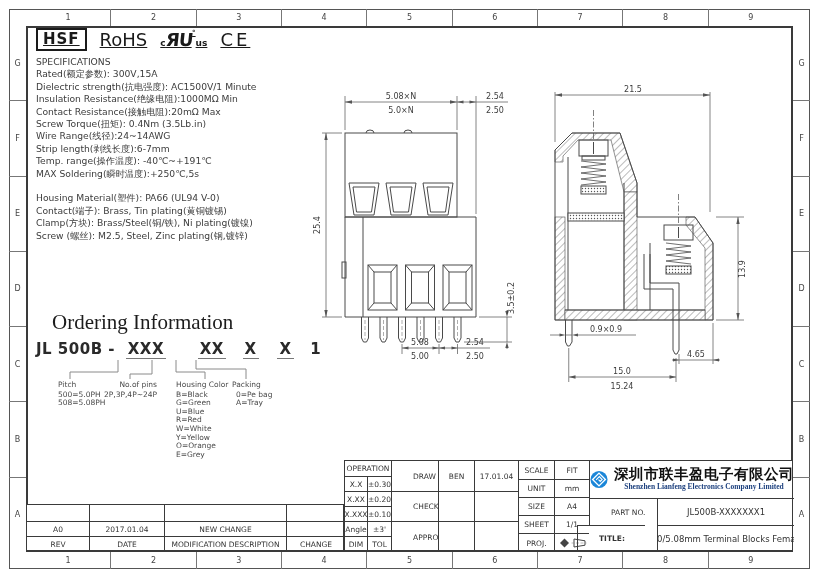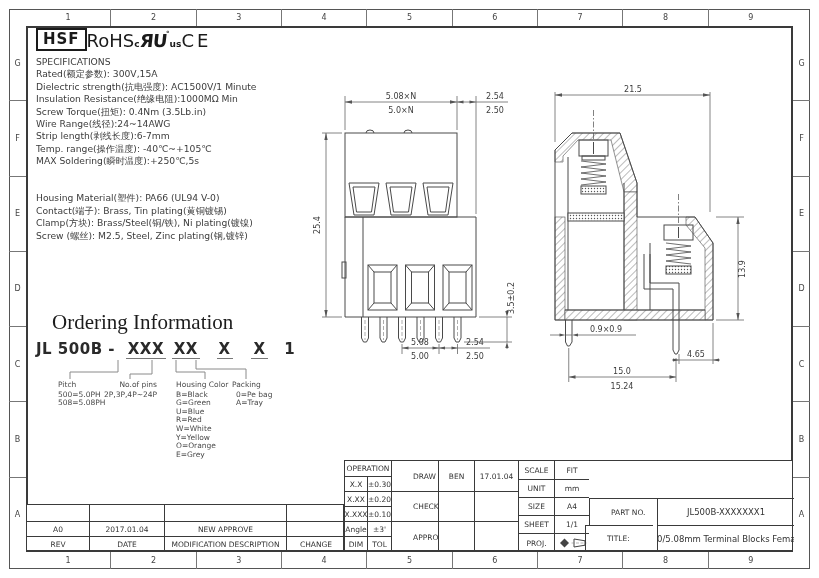--- a/index.html
+++ b/index.html
@@ -12,21 +12,21 @@
   .inner-frame  { position:absolute; left:26px; top:26px; width:767px; height:526px; border:2px solid #3a3a3a; }
   .band { position:absolute; display:flex; font-size:8px; color:#444; }
   .band-top    { left:26px; top:9px;  width:767px; height:17px; }
   .band-bottom { left:26px; top:552px; width:767px; height:17px; }
   .band-left   { left:9px;  top:26px; width:17px; height:526px; flex-direction:column; }
   .band-right  { left:793px; top:26px; width:17px; height:526px; flex-direction:column; }
   .band > div { flex:1; display:flex; align-items:center; justify-content:center; }
   .band-top > div + div, .band-bottom > div + div { border-left:1px solid #777; }
   .band-left > div + div, .band-right > div + div { border-top:1px solid #777; }
 
-  .certs { position:absolute; left:36px; top:28px; display:flex; align-items:flex-end; gap:0; color:#1a1a1a; }
+  .certs { position:absolute; left:36px; top:28px; display:flex; align-items:center; gap:13px; color:#1a1a1a;text-decoration:underline; }
   .hsf-box { border:2px solid #1a1a1a; font-weight:bold; font-size:15px; padding:0 5px 1px 5px; letter-spacing:1px; }
   .rohs { font-size:18px; font-weight:500; }
   .ulmark { display:flex; align-items:flex-end; font-weight:bold; }
   .ulmark .small { font-size:9px; padding-bottom:2px; }
   .ulmark .big { font-size:18px; letter-spacing:-1px; transform:skewX(-6deg); }
   .ulmark .reg { font-size:7px; align-self:flex-start; }
   .ce { font-size:18px; letter-spacing:3px; font-weight:500; }
 
   .specs { position:absolute; left:36px; top:56px; width:300px; font-size:9.2px; line-height:12.4px; color:#3c3c3c; white-space:nowrap; }
   .materials { position:absolute; left:36px; top:192px; width:300px; font-size:9.2px; line-height:12.6px; color:#3c3c3c; white-space:nowrap; }
@@ -112,38 +112,39 @@
       <span class="small">us</span>
     </span>
     <span class="ce">CE</span>
   </div>
 
   <div class="specs">
     <div>SPECIFICATIONS</div>
     <div>Rated(额定参数): 300V,15A</div>
     <div>Dielectric strength(抗电强度): AC1500V/1 Minute</div>
     <div>Insulation Resistance(绝缘电阻):1000MΩ Min</div>
+    <div>Contact Resistance(接触电阻):20mΩ Max</div>
     <div>Screw Torque(扭矩): 0.4Nm (3.5Lb.in)</div>
     <div>Wire Range(线径):24~14AWG</div>
     <div>Strip length(剥线长度):6-7mm</div>
-    <div>Temp. range(操作温度): -40℃~+105℃</div>
+    <div>Temp. range(操作温度): -40℃~+191℃</div>
     <div>MAX Soldering(瞬时温度):+250℃,5s</div>
   </div>
   <div class="materials">
     <div>Housing Material(塑件): PA66 (UL94 V-0)</div>
     <div>Contact(端子): Brass, Tin plating(黄铜镀锡)</div>
     <div>Clamp(方块): Brass/Steel(铜/铁), Ni plating(镀镍)</div>
     <div>Screw (螺丝): M2.5, Steel, Zinc plating(钢,镀锌)</div>
   </div>
 
   <div class="ordering-title">Ordering Information</div>
   <div class="part-line">
     <span>JL 500B -</span>
     <span class="seg" style="margin-left:5px;">XXX</span>
-    <span class="seg" style="margin-left:0;">XX</span>
+    <span class="seg" style="margin-left:26px;">XX</span>
     <span class="seg" style="margin-left:11px;">X</span>
     <span class="seg" style="margin-left:13px;">X</span>
     <span style="margin-left:11px;">1</span>
   </div>
 
   <svg width="819" height="578" style="position:absolute;left:0;top:0;pointer-events:none;">
     <path d="M118,360 V372 H70 V379 M152,360 V374 H130 V379 M176,360 V372 H205 V379 M196,360 V369 H246 V379" fill="none" stroke="#8a8a8a" stroke-width="1"></path>
   </svg>
 
   <div class="legend-col" style="left:58px; top:381px;">
@@ -308,21 +309,21 @@
     </g>
   </svg>
 
   <div class="tb" style="left:26px; top:504px; width:318px; height:47px;">
     <div class="tb-cell noL noT" style="left:0;   top:0;  width:62px;  height:16px;"></div>
     <div class="tb-cell noT" style="left:62px; top:0;  width:75px;  height:16px;"></div>
     <div class="tb-cell noT" style="left:137px;top:0;  width:122px; height:16px;"></div>
     <div class="tb-cell noT" style="left:259px;top:0;  width:59px;  height:16px;"></div>
     <div class="tb-cell noL" style="left:0;   top:16px; width:62px;  height:15px;">A0</div>
     <div class="tb-cell" style="left:62px; top:16px; width:75px;  height:15px;">2017.01.04</div>
-    <div class="tb-cell" style="left:137px;top:16px; width:122px; height:15px;">NEW APPROVE</div>
+    <div class="tb-cell" style="left:137px;top:16px; width:122px; height:15px;">NEW CHANGE</div>
     <div class="tb-cell" style="left:259px;top:16px; width:59px;  height:15px;"></div>
     <div class="tb-cell noL" style="left:0;   top:31px; width:62px;  height:15px;">REV</div>
     <div class="tb-cell" style="left:62px; top:31px; width:75px;  height:15px;">DATE</div>
     <div class="tb-cell" style="left:137px;top:31px; width:122px; height:15px;">MODIFICATION DESCRIPTION</div>
     <div class="tb-cell" style="left:259px;top:31px; width:59px;  height:15px;">CHANGE</div>
   </div>
 
   <div class="tb" style="left:344px; top:460px; width:449px; height:91px;">
 
     <div class="tb-cell noL noT" style="left:0; top:0; width:46px; height:15px;">OPERATION</div>
@@ -357,19 +358,33 @@
     <div class="tb-cell" style="left:209px;top:54px; width:35px; height:18px;">1/1</div>
     <div class="tb-cell" style="left:173px;top:72px; width:36px; height:19px;">PROJ.</div>
     <div class="tb-cell" style="left:209px;top:72px; width:35px; height:19px;">
       <svg width="30" height="12" viewBox="0 0 30 12">
         <polygon points="3,6 7.5,1.5 12,6 7.5,10.5" fill="#444"></polygon>
         <path d="M17,2 L28,3.8 V8.2 L17,10 Z" fill="none" stroke="#444" stroke-width="1"></path>
         <line x1="14.5" y1="6" x2="29.5" y2="6" stroke="#888" stroke-width=".6" stroke-dasharray="3,1.5"></line>
       </svg>
     </div>
 
+    <div class="tb-cell logo-cell noT" style="left:244px;top:0; width:205px; height:37px;">
+      <svg width="33" height="33" viewBox="0 0 40 40">
+        <circle cx="20" cy="20" r="19" fill="#1b86d8"></circle>
+        <g transform="rotate(45 20 20)">
+          <rect x="8.5" y="8.5" width="23" height="23" fill="#fff"></rect>
+          <rect x="11.5" y="11.5" width="17" height="17" fill="#1b86d8"></rect>
+          <path d="M16,25 V15 H25 V21 H19.5" fill="none" stroke="#fff" stroke-width="2.4"></path>
+        </g>
+      </svg>
+      <span class="co-names">
+        <span class="co-cn">深圳市联丰盈电子有限公司</span>
+        <span class="co-en">Shenzhen Lianfeng Electronics Company Limited</span>
+      </span>
+    </div>
     <div class="tb-cell left" style="left:244px;top:37px; width:68px;  height:27px;">PART NO.</div>
     <div class="tb-cell" style="left:312px;top:37px; width:137px; height:27px; font-size:8.5px;">JL500B-XXXXXXX1</div>
-    <div class="tb-cell left" style="left:240px;top:64px; width:68px;  height:25px;">TITLE:</div>
+    <div class="tb-cell left" style="left:232px;top:64px; width:68px;  height:25px;font-weight:bold;">TITLE:</div>
     <div class="tb-cell" style="left:312px;top:64px; width:137px; height:27px; font-size:8.5px;">5.0/5.08mm Terminal Blocks Female</div>
   </div>
 
 </div>
 
 </body></html>

